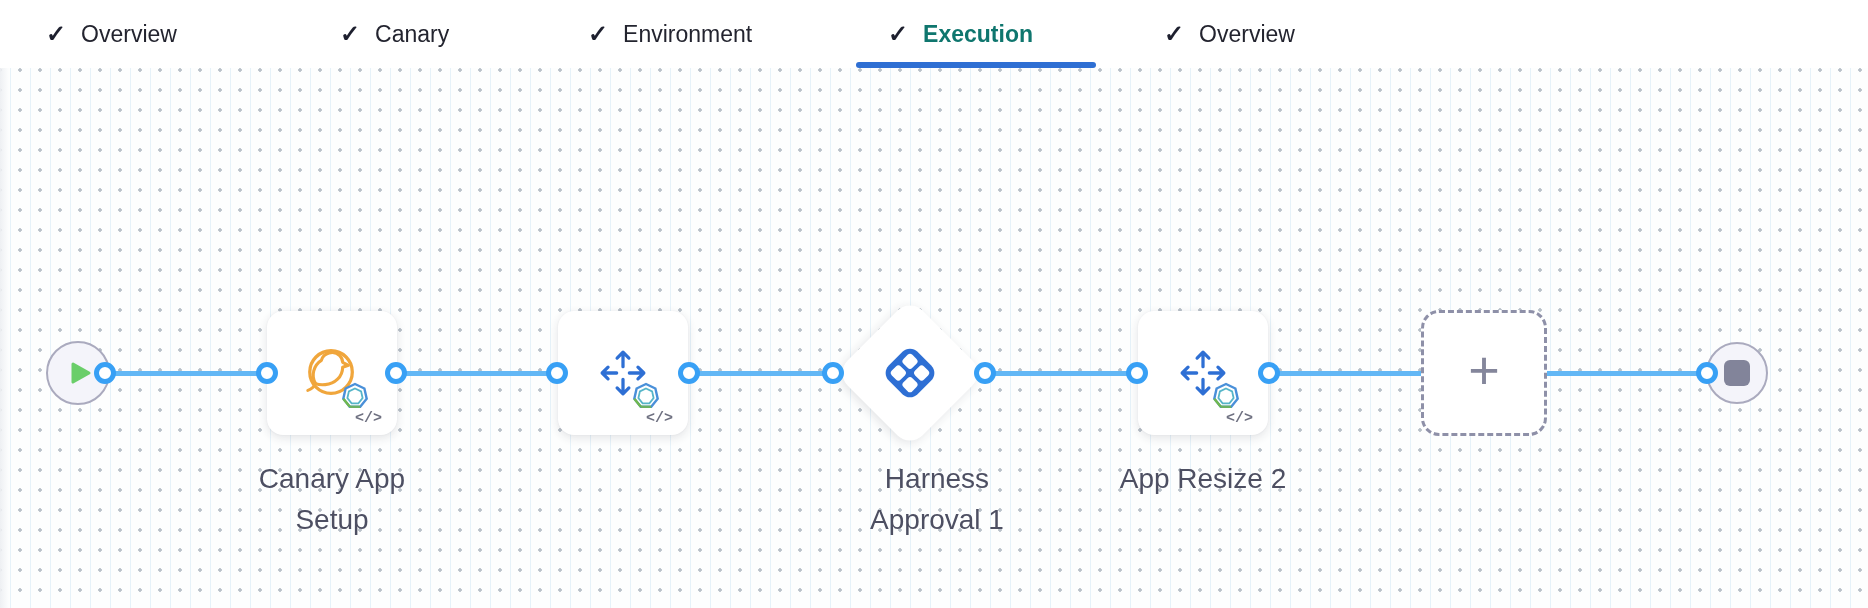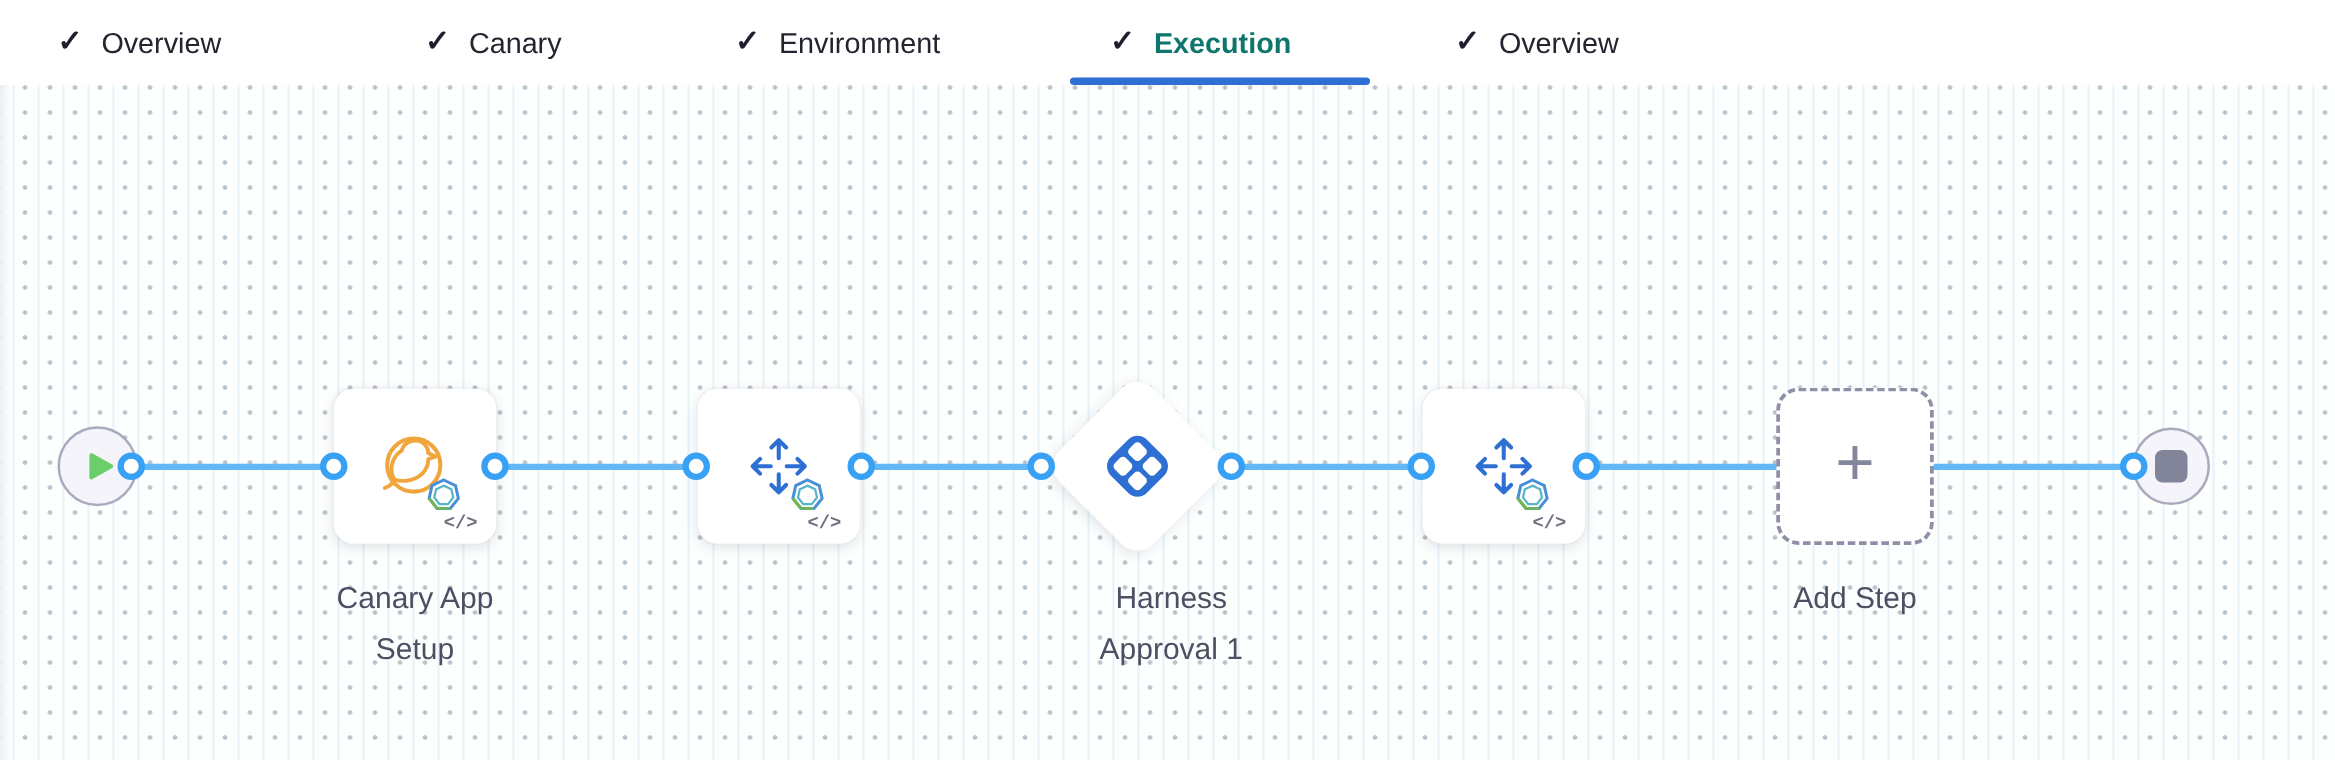--- a/index.html
+++ b/index.html
@@ -86,21 +86,21 @@
 
   .add-step{
     position:absolute;left:1421px;top:242px;width:126px;height:126px;box-sizing:border-box;
     border:3px dashed #8e90a8;border-radius:18px;background:#ffffff;z-index:2;cursor:pointer;
     display:flex;align-items:center;justify-content:center;
   }
   .plus-glyph{font-size:54px;font-weight:400;color:#84869b;line-height:1;margin-top:-6px;}
 
   .node-label{
     position:absolute;top:390px;text-align:center;z-index:1;
-    font-size:24px;line-height:41px;color:#4d4f62;
+    font-size:28px;line-height:41px;color:#4d4f62;
   }
 </style>
 </head>
 <body>
 
 <div class="app">
 
   <div class="tabbar">
     <div class="tab" style="left:46px;">
       <span class="check">✓</span>
@@ -226,15 +226,15 @@
     <div class="ring" style="left:546px;"></div>
     <div class="ring" style="left:678px;"></div>
     <div class="ring" style="left:822px;"></div>
     <div class="ring" style="left:974px;"></div>
     <div class="ring" style="left:1126px;"></div>
     <div class="ring" style="left:1258px;"></div>
     <div class="ring" style="left:1696px;"></div>
 
     <div class="node-label" style="left:257px;width:150px;">Canary App Setup</div>
     <div class="node-label" style="left:862px;width:150px;">Harness Approval 1</div>
-    <div class="node-label" style="left:1374px;width:220px;">Add Step</div>
+    <div class="node-label" style="left:1093px;width:220px;">App Resize 2</div>
   </div>
 </div>
 
 </body></html>

